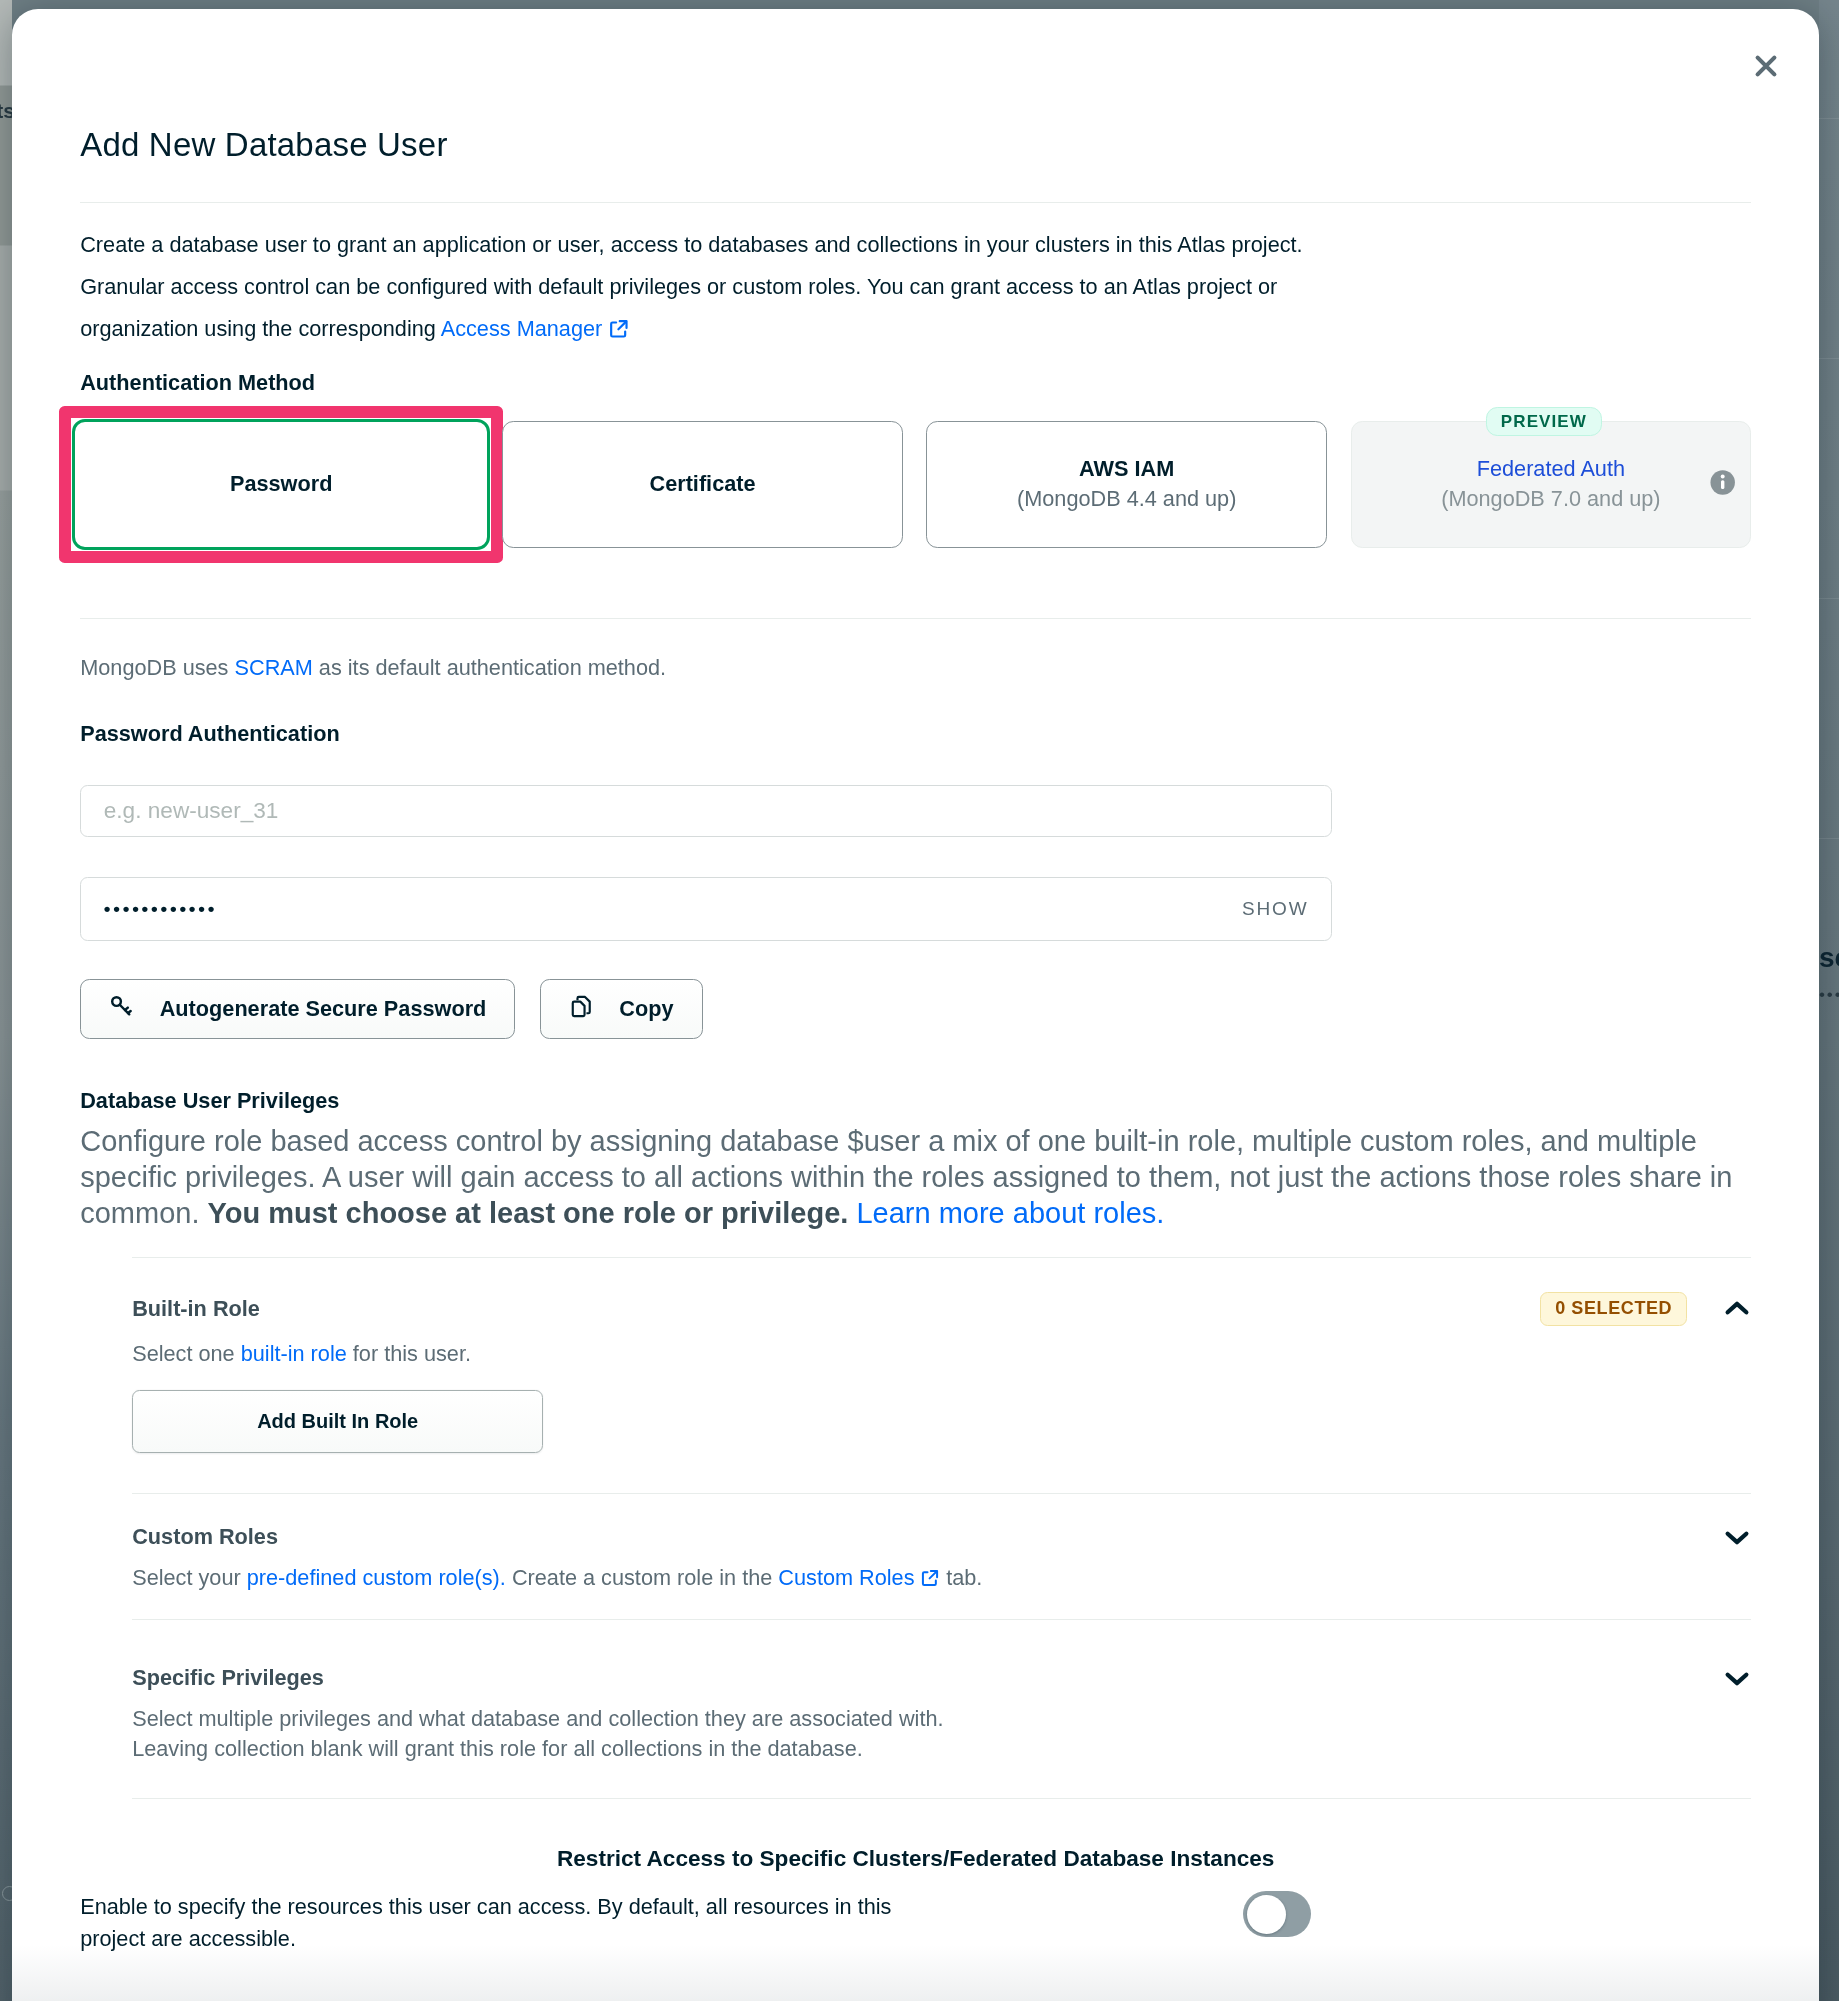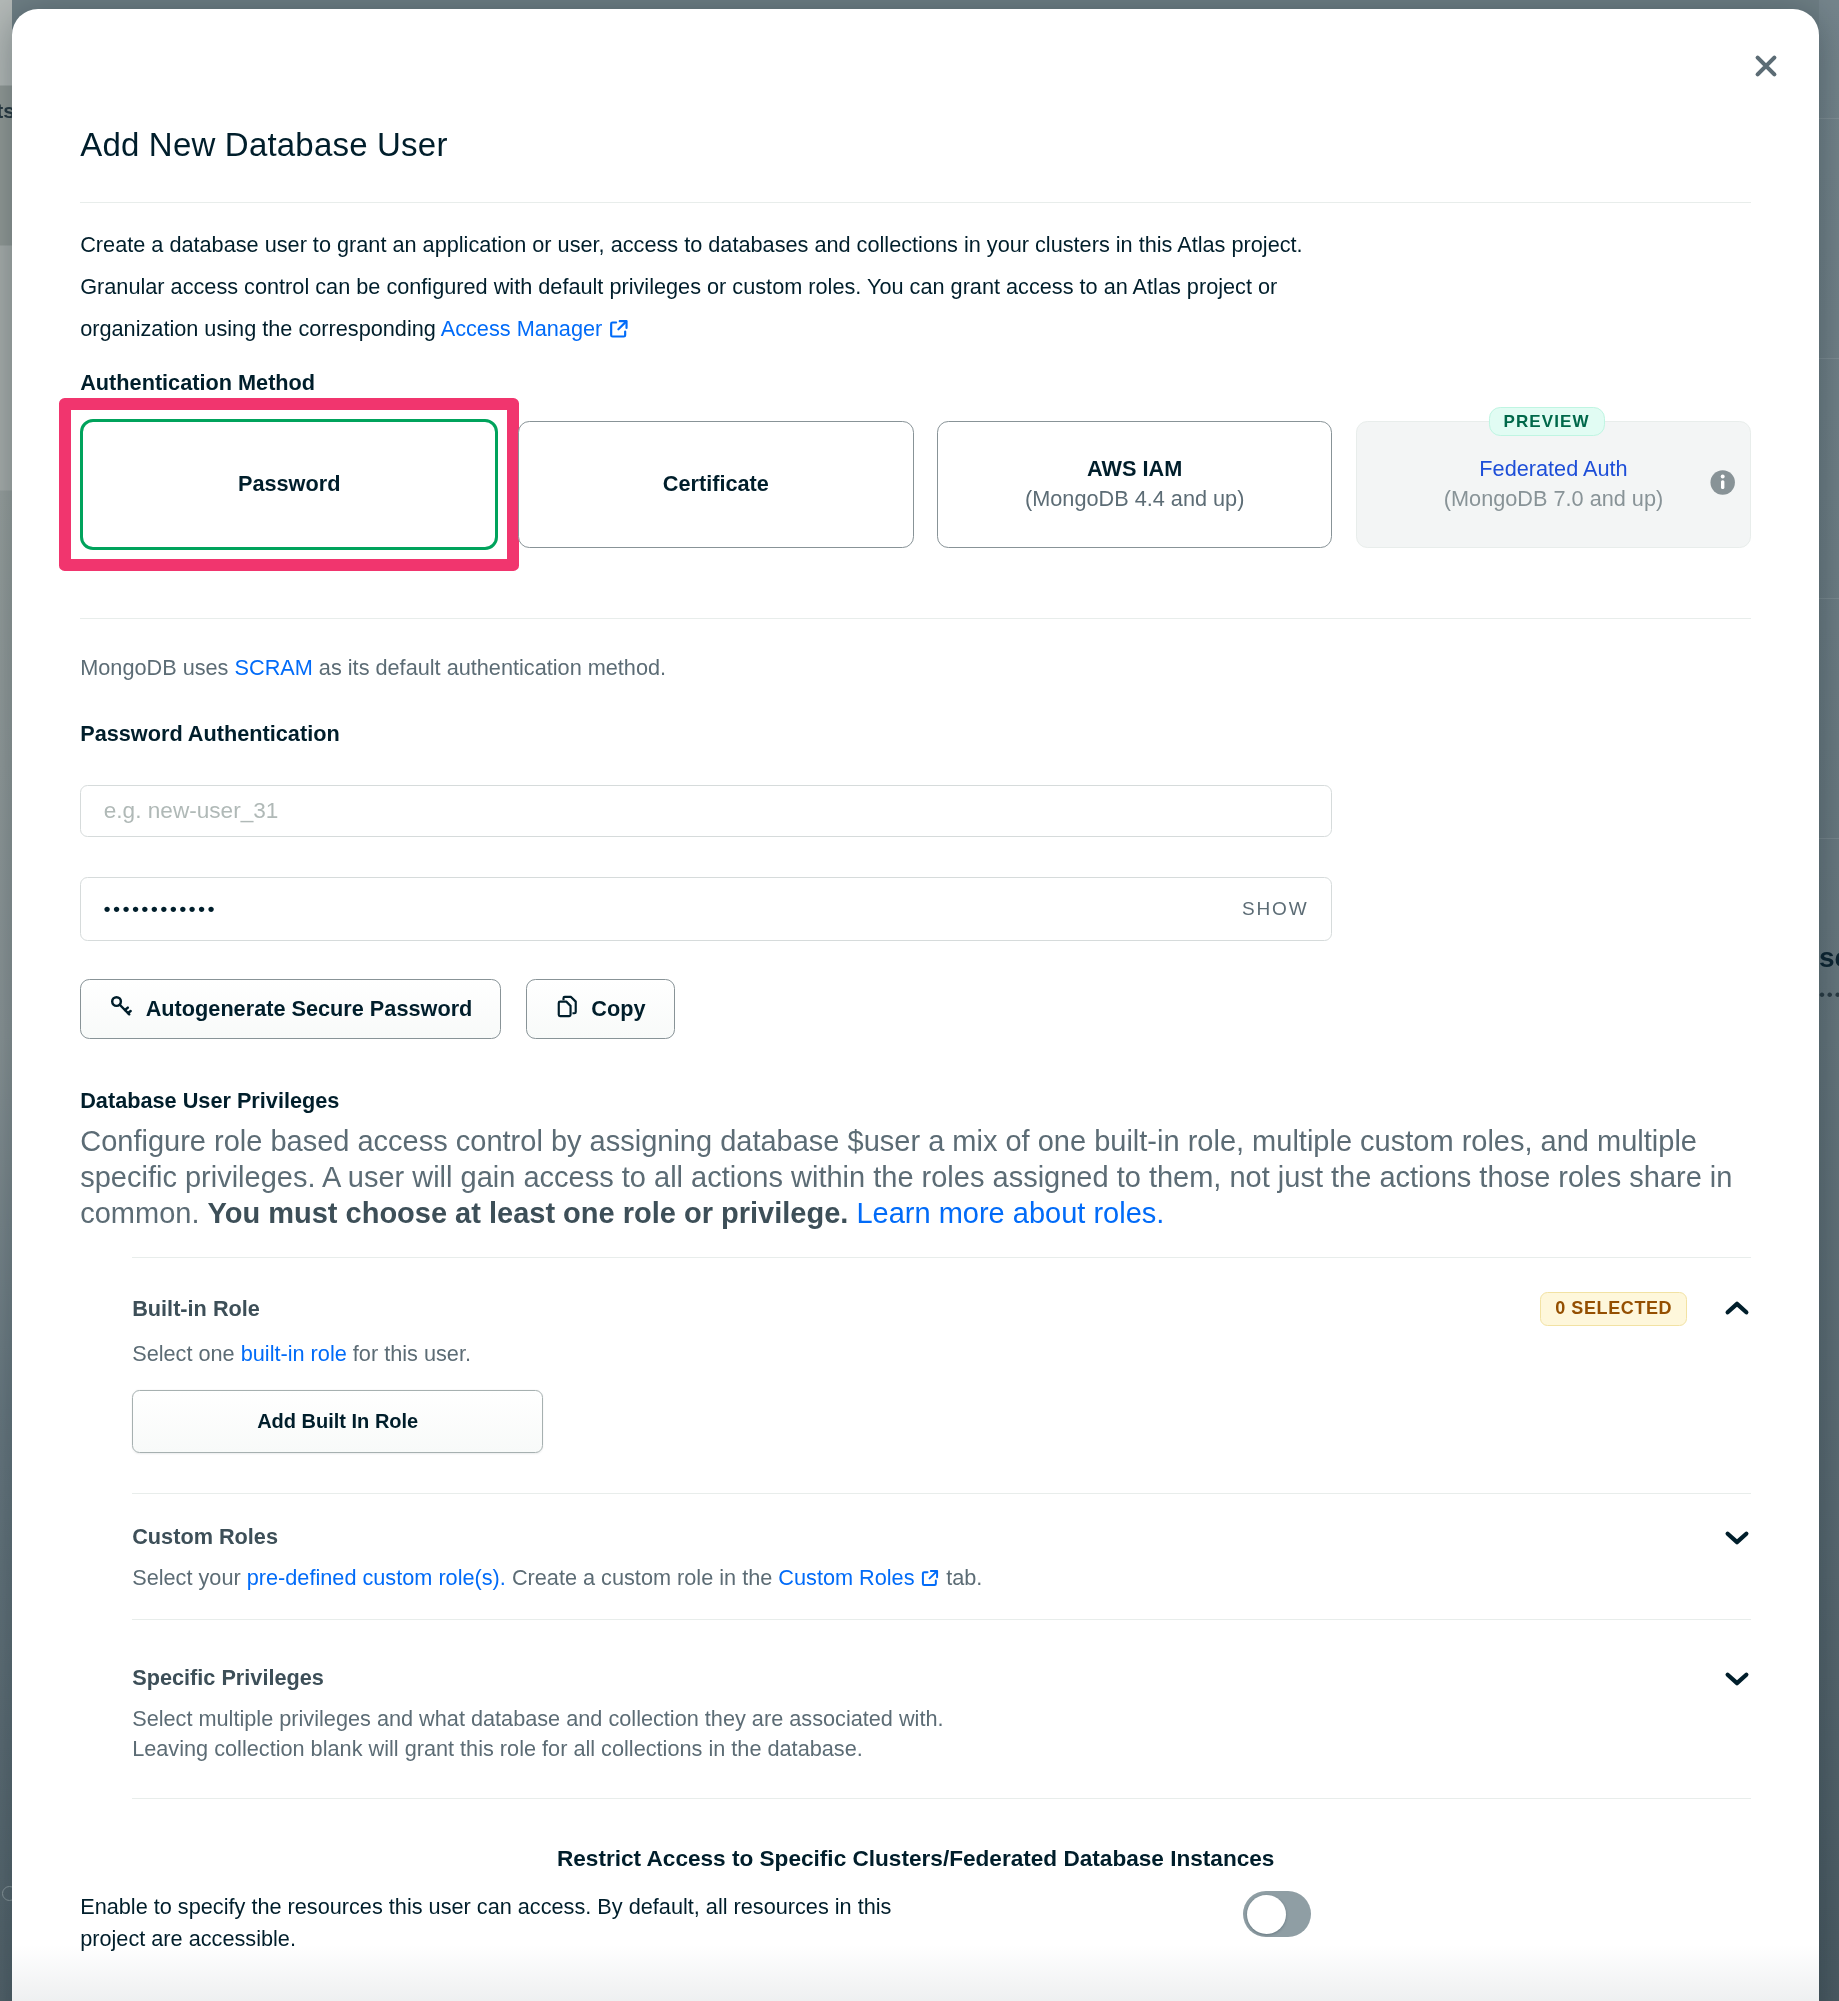--- a/index.html
+++ b/index.html
@@ -60,21 +60,21 @@
 
   .intro { margin-top:21px; font-size:21.7px; line-height:42px; color:#001E2B; max-width:1290px; }
   .link { color:#016BF8; text-decoration:none; cursor:pointer; }
   .ext-icon { display:inline-block; vertical-align:-2.8px; margin-left:5.6px; }
 
   .auth-label { margin-top:17px; font-size:21.7px; font-weight:700; color:#001E2B; }
 
   .cards-row { margin-top:4.7px; display:flex; align-items:center; height:167px; }
   .annotation-highlight {
     flex:0 0 auto; margin-left:-21px; margin-right:-24.5px;
-    border:12.2px solid #F1356E; border-radius:5.6px; padding:9px; background:#fff;
+    border:12.2px solid #F1356E; border-radius:5.6px; padding:1px; background:#fff;
   }
   .card {
     display:flex; flex-direction:column; align-items:center; justify-content:center;
     background:#fff; cursor:pointer; text-align:right;
   }
   .card-selected {
     width:418px; height:131px; border:3.8px solid #00A35C; border-radius:13px;
   }
   .card-plain {
     flex:1 1 0; height:127px; border:0.9px solid #889397; border-radius:11.3px; margin-left:23.5px;
@@ -102,21 +102,21 @@
   .text-input::placeholder { color:#B0B9B7; }
   .password-field {
     margin-top:40px; width:1252px; height:64px; border:0.9px solid #D6DBDB; border-radius:7.5px;
     display:flex; align-items:center; padding:0 22.6px; background:#fff; cursor:text;
   }
   .pw-dots { flex:1; font-size:19px; letter-spacing:2.8px; color:#001E2B; font-weight:700; }
   .show-btn { font-size:19px; letter-spacing:1.9px; color:#5C6C75; background:none; border:none; cursor:pointer; font-family:inherit; }
 
   .btn-row { margin-top:38px; display:flex; gap:24.5px; }
   .btn {
-    height:60px; display:inline-flex; align-items:center; justify-content:center; gap:12px;
+    height:60px; display:inline-flex; align-items:center; justify-content:center; gap:26px;
     background:linear-gradient(#FFFFFF,#F8FAF9); border:1.4px solid #889397; border-radius:9.4px;
     font-family:inherit; font-size:21.7px; font-weight:700; color:#001E2B; cursor:pointer; padding:0 28px;
   }
 
   .priv-heading { margin-top:49px; font-size:21.7px; font-weight:700; color:#001E2B; }
   .priv-desc { margin-top:9px; font-size:29px; line-height:36px; color:#5C6C75; }
   .priv-desc b { color:#3D4F58; }
 
   .role-section { margin-left:52px; border-top:0.9px solid #E8EDEB; }
   .role-section.first { margin-top:26px; }

